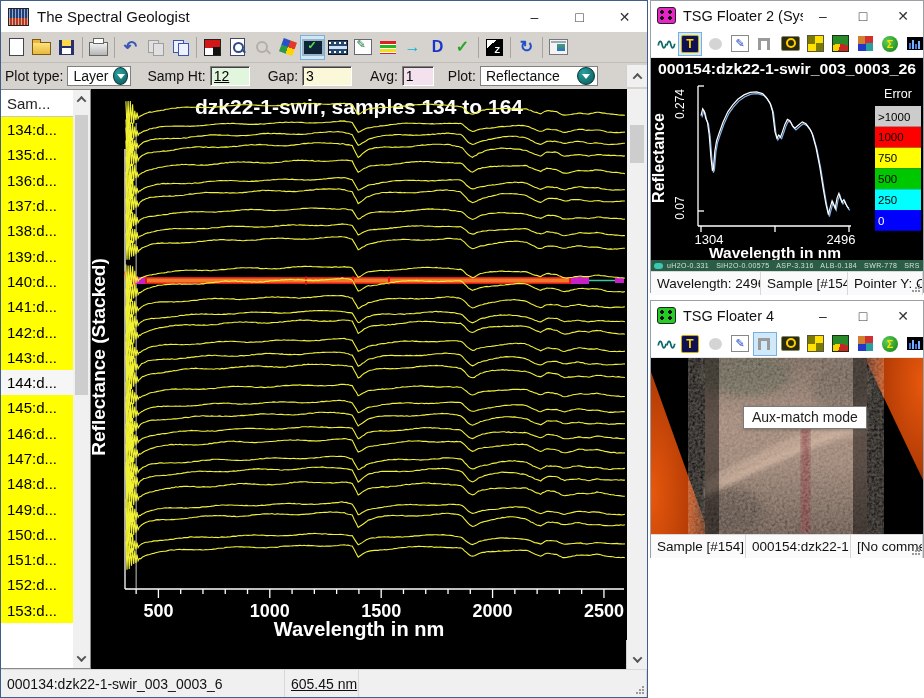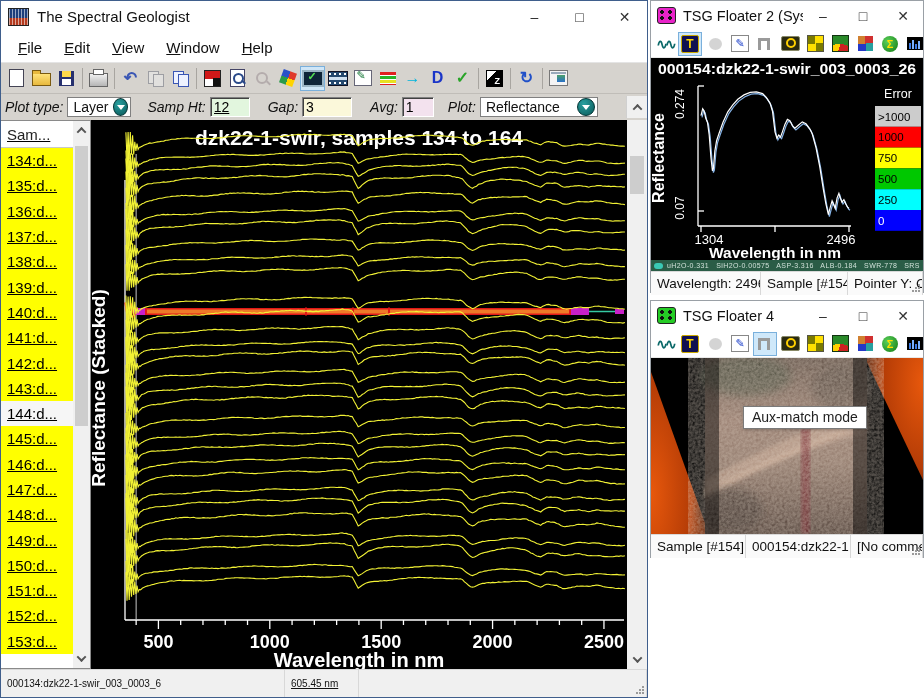--- a/index.html
+++ b/index.html
@@ -71,46 +71,46 @@
   .f-aux{width:16px;height:14px;background:linear-gradient(#9a9a9a,#9a9a9a) 1px 1px/12px 3px no-repeat,linear-gradient(#9a9a9a,#9a9a9a) 1px 1px/3px 12px no-repeat,linear-gradient(#9a9a9a,#9a9a9a) 10px 1px/3px 12px no-repeat;}
   .f-cam{width:17px;height:13px;background:#2a2a10;border:1px solid #886;border-radius:2px;position:relative;}
   .f-cam::after{content:"";position:absolute;left:4px;top:1px;width:6px;height:6px;border:2px solid #ffd000;border-radius:50%;}
   .f-grid{width:15px;height:15px;background:conic-gradient(#ffe000 0 25%,#7a7a00 0 50%,#ffe000 0 75%,#7a7a00 0);border:1px solid #554;}
   .f-map{width:15px;height:15px;background:conic-gradient(#2a8a2a 0 30%,#cc2222 0 55%,#ffd000 0 72%,#2a8a2a 0);border:1px solid #131;}
   .f-mosaic{width:15px;height:15px;background:conic-gradient(#d03030 0 25%,#28a0a0 0 50%,#2438c8 0 75%,#d08030 0);}
   .f-sigma{width:16px;height:16px;border-radius:50%;background:radial-gradient(circle at 35% 35%,#5ad05a,#117a11);color:#ffe000;font-size:11px;font-weight:bold;display:flex;align-items:center;justify-content:center;}
   .f-hist{width:16px;height:13px;background:#000;background-image:linear-gradient(#3a7ae8,#3a7ae8),linear-gradient(#7ab0ff,#7ab0ff),linear-gradient(#3a7ae8,#3a7ae8),linear-gradient(#7ab0ff,#7ab0ff);background-repeat:no-repeat;background-size:2px 6px,2px 9px,2px 5px,2px 8px;background-position:2px 6px,5px 3px,8px 7px,11px 4px;}
   
   .controlsrow{height:26px;background:#d6d3ce;display:flex;align-items:center;font-size:14px;color:#111;padding-left:4px;position:relative;flex:0 0 auto;}
-  .ctl-label{margin:0 4px 0 8px;white-space:nowrap;font-style:italic;}
+  .ctl-label{margin:0 4px 0 8px;white-space:nowrap;}
   .ctl-input{height:18px;border:1px solid #808080;border-right-color:#fff;border-bottom-color:#fff;box-shadow:inset 1px 1px 0 #404040;font-size:14px;font-family:"Liberation Sans",sans-serif;padding:0 3px;}
   .dropdown{height:20px;background:#fff;border:1px solid #808080;display:flex;align-items:center;padding:0 2px 0 5px;box-sizing:border-box;}
   .dd-value{font-size:14px;margin-right:5px;white-space:nowrap;}
   .dd-circle{width:16px;height:16px;border-radius:50%;background:radial-gradient(circle at 35% 30%,#2aa0a0,#085858);border:1px solid #033;display:flex;align-items:center;justify-content:center;}
   .dd-tri{width:0;height:0;border-left:4px solid transparent;border-right:4px solid transparent;border-top:5px solid #fff;}
   
-  .contentrow{flex:1;display:flex;background:#d6d3ce;min-height:0;text-decoration:underline;}
+  .contentrow{flex:1;display:flex;background:#d6d3ce;min-height:0;}
   .sidebar{width:90px;flex:0 0 auto;background:#fff;border:1px solid #8a8a8a;border-left:none;display:flex;box-sizing:border-box;}
   .sb-listcol{flex:1;display:flex;flex-direction:column;min-width:0;}
   .sb-head{height:26px;border-bottom:1px solid #c8c8c8;display:flex;align-items:center;padding-left:6px;font-size:15px;color:#222;flex:0 0 auto;}
   .sb-item{height:25.3px;display:flex;align-items:center;padding-left:6px;font-size:15px;color:#000;background:#ffff00;white-space:nowrap;overflow:hidden;flex:0 0 auto;}
   .sb-item.sel{background:#f6f6f6;}
   .sb-scroll{width:17px;flex:0 0 auto;background:#f0f0f0;display:flex;flex-direction:column;align-items:center;}
   .scroll-btn{width:17px;height:19px;display:flex;align-items:center;justify-content:center;flex:0 0 auto;}
   .chev{width:7px;height:7px;border-left:2px solid #555;border-top:2px solid #555;box-sizing:border-box;}
   .chev.up{transform:rotate(45deg) translate(1px,1px);}
   .chev.down{transform:rotate(225deg) translate(1px,1px);}
   .sb-track{flex:1;width:17px;position:relative;}
   .sb-thumb{position:absolute;left:2px;width:13px;background:#cdcdcd;}
   .plotwrap{flex:1;background:#000;min-width:0;position:relative;}
   .vscroll{width:20px;flex:0 0 auto;background:#f0f0f0;display:flex;flex-direction:column;align-items:center;border-left:1px solid #d0d0d0;}
   .vscroll .sb-thumb{left:3px;width:14px;}
   .ctl-upbtn{position:absolute;right:0;top:2px;width:20px;height:22px;background:#f0f0f0;display:flex;align-items:center;justify-content:center;border-left:1px solid #d0d0d0;}
   
-  .statusbar{background:#f0f0f0;border-top:1px solid #d9d9d9;display:flex;align-items:center;font-size:10px;color:#111;position:relative;flex:0 0 auto;}
+  .statusbar{background:#f0f0f0;border-top:1px solid #d9d9d9;display:flex;align-items:center;font-size:14px;color:#111;position:relative;flex:0 0 auto;}
   #main-status{height:27px;}
   .sbcell{padding:2px 6px;border-right:1px solid #d8d8d8;white-space:nowrap;overflow:hidden;box-sizing:border-box;height:100%;display:flex;align-items:center;}
   .grip{position:absolute;right:2px;bottom:2px;width:10px;height:10px;background-image:radial-gradient(circle 1px at 8px 2px,#9a9a9a 1px,transparent 1.4px),radial-gradient(circle 1px at 5px 5px,#9a9a9a 1px,transparent 1.4px),radial-gradient(circle 1px at 8px 5px,#9a9a9a 1px,transparent 1.4px),radial-gradient(circle 1px at 2px 8px,#9a9a9a 1px,transparent 1.4px),radial-gradient(circle 1px at 5px 8px,#9a9a9a 1px,transparent 1.4px),radial-gradient(circle 1px at 8px 8px,#9a9a9a 1px,transparent 1.4px);}
   
   .floater{border:1px solid #9aa0a6;display:flex;flex-direction:column;}
   #floater2{left:650px;top:0;width:274px;height:293px;}
   #floater4{left:650px;top:300px;width:274px;height:258px;}
   .floater .titlebar{height:29px;}
   .floater .titlebar .appicon{margin:0 7px 0 6px;}
   .floater .title-text{font-size:14.5px;}
@@ -131,27 +131,20 @@
   <div id="main-window" class="win">
     <div class="titlebar">
       <span class="appicon appicon-main"></span>
       <span class="title-text">The Spectral Geologist</span>
       <span class="winbtns">
         <span class="winbtn">–</span>
         <span class="winbtn">□</span>
         <span class="winbtn">✕</span>
       </span>
     </div>
-    <div class="menubar" id="menubar">
-        <span class="menu-item">File</span>
-        <span class="menu-item">Edit</span>
-        <span class="menu-item">View</span>
-        <span class="menu-item">Window</span>
-        <span class="menu-item">Help</span>
-      </div>
     <div class="toolbar" id="main-toolbar">
         <span class="tbtn">
           <span class="s-page"></span>
         </span>
         <span class="tbtn">
           <span class="s-folder"></span>
         </span>
         <span class="tbtn">
           <span class="s-floppy"></span>
         </span>

